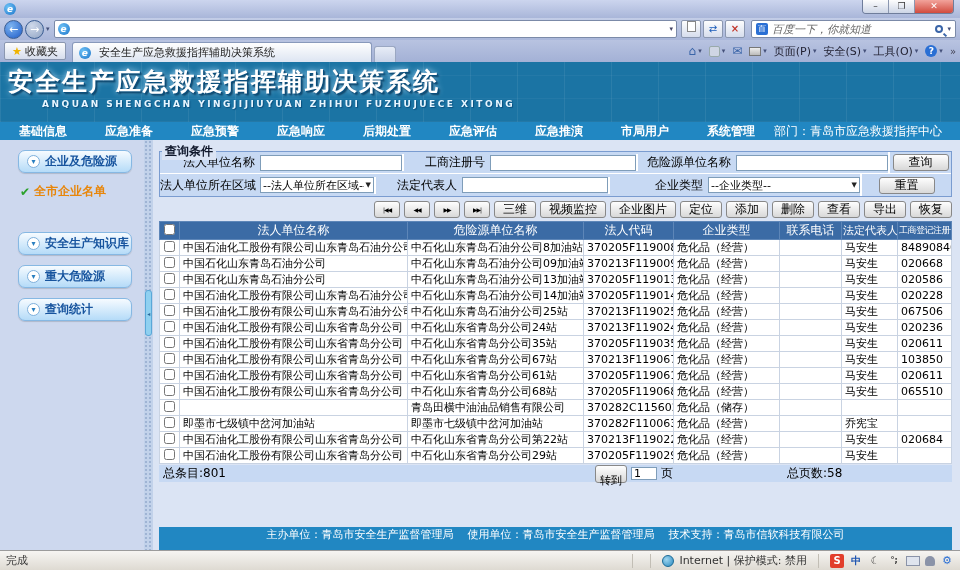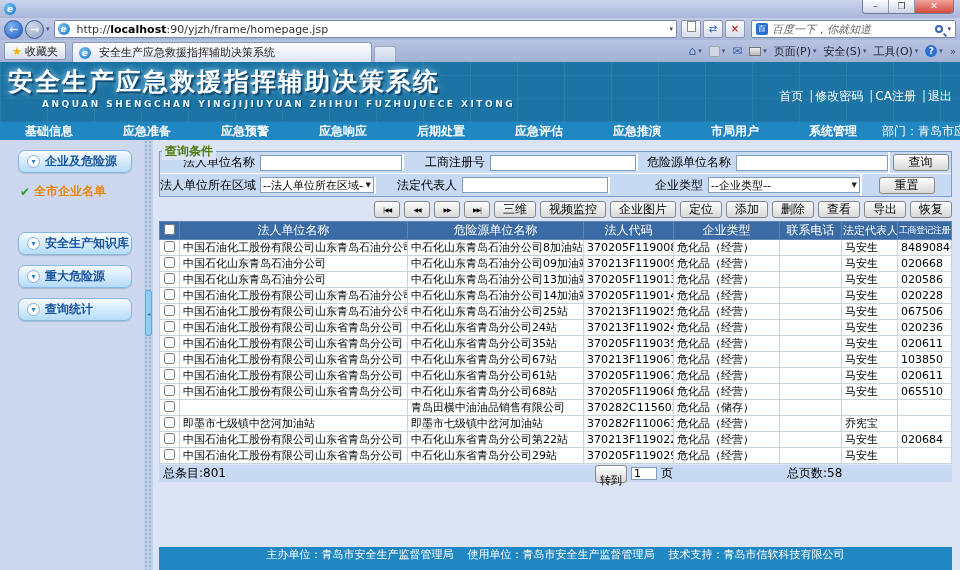--- a/index.html
+++ b/index.html
@@ -54,41 +54,41 @@
      repeating-linear-gradient(0deg,rgba(255,255,255,.04) 0 1px,transparent 1px 23px);}
   .btitle{position:relative;font-size:25px;font-weight:bold;letter-spacing:2px;margin:3px 0 0 8px;
      text-shadow:1px 1px 0 #0a4f7e,2px 2px 2px #083d60,0 0 6px #bfe6ff;}
   .bsub{position:relative;font-size:9px;font-weight:bold;letter-spacing:2.5px;margin:1px 0 0 42px;color:#e8f6ff;text-shadow:1px 1px 1px #0a4f7e;}
   .blinks{position:absolute;right:8px;top:26px;font-size:12px;}
   .blinks span[data-name="banner-link"]{cursor:pointer;}
   .blinks .sep{margin:0 2px 0 6px;color:#d6ecf8;}
 
   
   .menubar{height:18px;background:#2187c2;display:flex;align-items:center;color:#fff;font-size:12px;}
-  .mi{padding:0 25px;font-weight:bold;cursor:pointer;white-space:nowrap;}
+  .mi{padding:0 19px;font-weight:bold;cursor:pointer;white-space:nowrap;}
   .deptuser{margin-left:auto;display:flex;gap:22px;padding-right:10px;font-size:12px;white-space:nowrap;}
 
   
   .content{flex:1;display:flex;background:#cdd8ee;overflow:hidden;}
   .sidebar{width:148px;padding-top:10px;}
   .sbtn{width:114px;height:23px;margin:0 0 10px 18px;display:flex;align-items:center;gap:5px;padding-left:8px;
      background:linear-gradient(#f6fbff,#b5dbf8);border:1px solid #86b8e3;border-radius:7px;
      font-size:12px;font-weight:bold;color:#17549e;cursor:pointer;box-shadow:0 1px 1px rgba(0,0,0,.15);}
   .sbtn .circ{width:13px;height:13px;border-radius:50%;background:#fff;border:1px solid #7fb0dc;color:#2a7fc0;font-size:8px;line-height:12px;text-align:center;}
   .subitem{margin:2px 0 32px 20px;display:flex;align-items:center;gap:4px;font-size:12px;font-weight:bold;color:#e8860a;cursor:pointer;}
   .subitem .chk{color:#2aa12a;font-size:12px;}
   .splitter{width:9px;background:#c2d2ea;position:relative;
      background-image:radial-gradient(#9fb4d4 1px,transparent 1px);background-size:4px 4px;}
   .sphandle{position:absolute;left:1px;top:150px;width:7px;height:46px;background:#8fd0f0;border:1px solid #5aa8d8;border-radius:3px;font-size:6px;color:#2a6a9a;text-align:center;line-height:46px;cursor:pointer;}
 
   .main{flex:1;display:flex;flex-direction:column;padding:2px 8px 0 6px;background:#dbe4f4;}
 
   
   .qbox{position:relative;border:1px solid #7a9cd0;margin-top:9px;background:#c7d9f3;}
-  .qlegend{position:absolute;top:-9px;left:2px;background:#dbe4f4;padding:0 3px;font-size:12px;font-weight:bold;color:#4d7c0f;}
+  .qlegend{position:absolute;top:-9px;left:2px;background:#dbe4f4;padding:0 3px;font-size:12px;font-weight:bold;color:#0f172a;}
   .qrow{height:22px;display:flex;align-items:center;font-size:12px;color:#000;}
   .qrow.first{border-bottom:1px solid #fff;}
   .ql{text-align:right;padding-right:5px;white-space:nowrap;}
   .ql.c1{width:100px;}.ql.c2{width:88px;border-left:2px solid #fff;}.ql.c3{width:100px;border-left:2px solid #fff;}
   .qi{height:16px;border:1px solid #7f9db9;background:#fff;font-size:11px;padding:0 2px;}
   .qi.w1{width:142px;}.qi.w2{width:146px;}.qi.w3{width:152px;}
   .fsel{height:16px;background:#fff;border:1px solid #7f9db9;display:flex;align-items:center;font-size:11px;padding:0 2px;color:#000;}
   .fsel .v{flex:1;white-space:nowrap;overflow:hidden;}
   .fsel .ar{font-size:7px;color:#222;margin-left:2px;}
   .qbtncell{flex:1;display:flex;justify-content:center;border-left:2px solid #fff;height:100%;align-items:center;}
@@ -146,21 +146,20 @@
       <span class="wb close" data-name="close-button">✕</span>
     </div>
   </div>
 
   <div class="navrow" data-name="address-row">
     <span class="navbtn back" data-name="back-button">←</span>
     <span class="navbtn fwd" data-name="forward-button">→</span>
     <span class="tinyarrow" data-name="history-dropdown-icon">▾</span>
     <div class="addr" data-name="address-bar">
       <span class="ie-e" data-name="page-favicon">e</span>
-      <span class="url" data-name="url-text"><span>http://</span><b>localhost</b><span>:90/yjzh/frame/homepage.jsp</span></span>
       <span class="dd" data-name="address-dropdown-icon">▾</span>
     </div>
     <span class="sqbtn" data-name="compatibility-view-button"><span class="pageico" data-name="compatibility-view-icon"></span></span>
     <span class="sqbtn" data-name="refresh-button">⇄</span>
     <span class="sqbtn stop" data-name="stop-button">×</span>
     <div class="search" data-name="search-box">
       <span class="bd-ico" data-name="baidu-icon">百</span>
       <span class="ph" data-name="search-placeholder">百度一下，你就知道</span>
       <span class="mag" data-name="search-icon"></span>
       <span class="tinyarrow" data-name="search-dropdown-icon">▾</span>
@@ -209,21 +208,20 @@
           <span class="helpico" data-name="help-icon">?</span>
           <span class="tinyarrow">▾</span>
         </span>
       <span class="chev" data-name="overflow-chevron-icon">»</span>
     </div>
   </div>
 
   <div class="banner" data-name="app-banner">
     <div class="btitle" data-name="app-title">安全生产应急救援指挥辅助决策系统</div>
     <div class="bsub" data-name="app-subtitle">ANQUAN SHENGCHAN YINGJIJIUYUAN ZHIHUI FUZHUJUECE XITONG</div>
-    <div class="blinks" id="banner-links" data-name="banner-links"><span data-name="banner-link">首页</span><span class="sep">|</span><span data-name="banner-link">修改密码</span><span class="sep">|</span><span data-name="banner-link">CA注册</span><span class="sep">|</span><span data-name="banner-link">退出</span></div>
   </div>
 
   <div class="menubar" data-name="app-menubar">
     <span id="menu-items" style="display:flex;">
         <span class="mi" data-name="menu-item">基础信息</span>
         <span class="mi" data-name="menu-item">应急准备</span>
         <span class="mi" data-name="menu-item">应急预警</span>
         <span class="mi" data-name="menu-item">应急响应</span>
         <span class="mi" data-name="menu-item">后期处置</span>
         <span class="mi" data-name="menu-item">应急评估</span>
@@ -490,13 +488,30 @@
           <input class="pgin" data-name="page-number-input" value="1" style="">
           <span data-name="page-unit-label">页</span>
         </span>
         <span class="tp" data-name="total-pages"><span>总页数:</span><span>58</span></span>
       </div>
 
       <div class="footer" data-name="app-footer">主办单位：青岛市安全生产监督管理局    使用单位：青岛市安全生产监督管理局    技术支持：青岛市信软科技有限公司</div>
     </div>
   </div>
 
+  <div class="statusbar" data-name="status-bar">
+    <span data-name="status-text">完成</span>
+    <span class="zone">
+      <span class="vsep"></span>
+        <span class="vsep"></span>
+      <span class="globe" data-name="internet-zone-icon"></span>
+      <span data-name="zone-text">Internet | 保护模式: 禁用</span>
+      <span class="vsep"></span>
+      <span class="imeico ime-s" data-name="sogou-ime-icon">S</span>
+      <span class="imeico ime-zh" data-name="cn-input-mode-icon">中</span>
+      <span class="imeico ime-moon" data-name="fullhalf-moon-icon">☾</span>
+      <span class="imeico ime-punct" data-name="punctuation-icon">°;</span>
+      <span class="ime-kbd" data-name="keyboard-icon"></span>
+      <span class="ime-user" data-name="user-ime-icon"></span>
+      <span class="imeico ime-wrench" data-name="ime-settings-icon">⚙</span>
+    </span>
+  </div>
 </div>
 
 </body></html>

